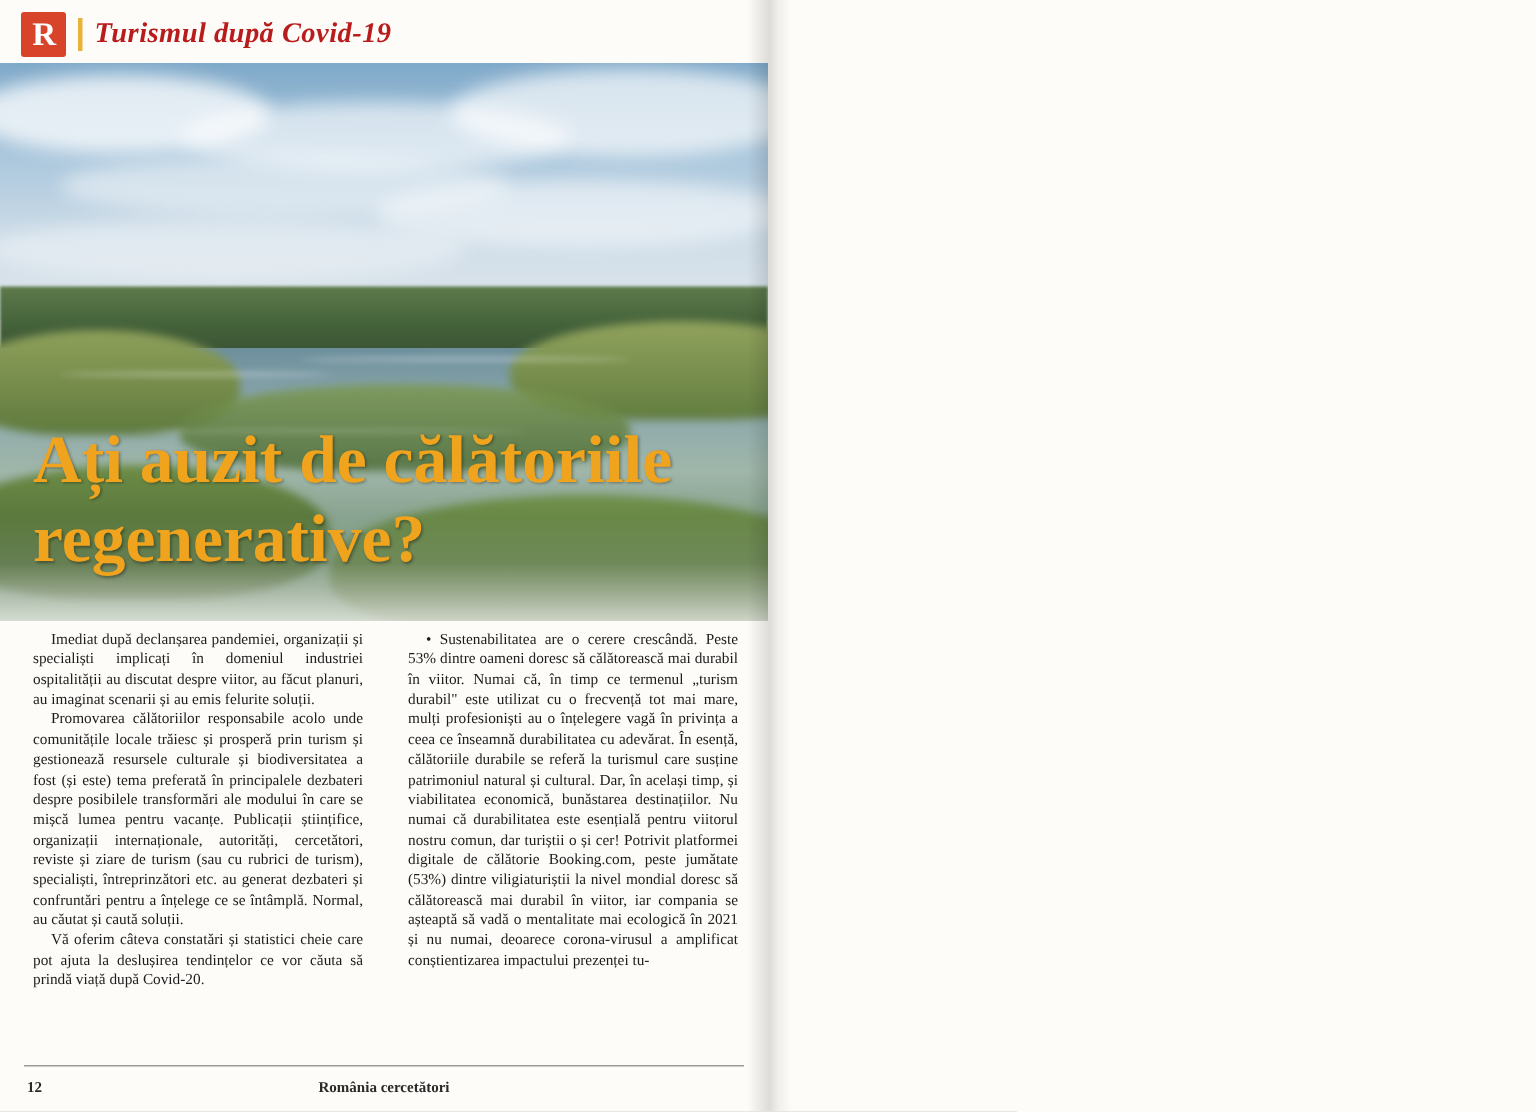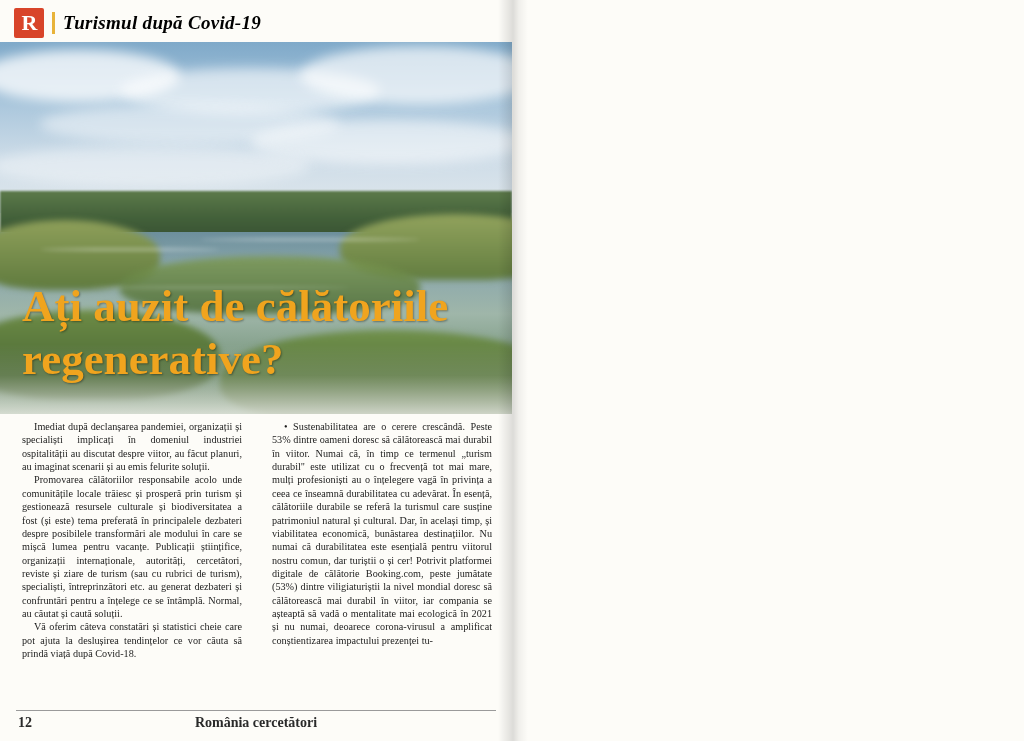--- a/index.html
+++ b/index.html
@@ -65,21 +65,21 @@
   }
   .mast-bar {
     width: 3px; height: 22px;
     background: #e8b33a;
   }
   .mast-title {
     font-family: "Liberation Serif", serif;
     font-style: italic;
     font-weight: bold;
     font-size: 19px;
-    color: #000000;
+    color: #b91c1c;
     letter-spacing: 0.3px;
   }
 
   
   .photo {
     position: absolute;
     left: 0; top: 42px;
     width: 512px; height: 372px;
     overflow: hidden;
   }
@@ -166,21 +166,21 @@
     bottom: 30px;
     height: 1px;
     background: #9a9a9a;
   }
   .footer-rule.left { left: 16px; width: 480px; }
 
   .folio {
     position: absolute;
     bottom: 10px;
     font-family: "Liberation Serif", serif;
-    font-size: 14px;
+    font-size: 10px;
     font-weight: bold;
     color: #2a2a2a;
   }
   .folio-left-num { left: 18px; }
   .folio-left-txt { left: 0; width: 512px; text-align: center; }
 </style>
 </head>
 <body>
 
 <div class="spread">
@@ -218,21 +218,21 @@
       <div class="mast-bar"></div>
       <div class="mast-title">Turismul după Covid-19</div>
     </div>
 
     <div class="headline">Ați auzit de călătoriile regenerative?</div>
 
     <div class="cols left-cols">
       <div class="col">
         <p class="first">Imediat după declanșarea pandemiei, organizații și specialiști implicați în domeniul industriei ospitalității au discutat despre viitor, au făcut planuri, au imaginat scenarii și au emis felurite soluții.</p>
         <p>Promovarea călătoriilor responsabile acolo unde comunitățile locale trăiesc și prosperă prin turism și gestionează resursele culturale și biodiversitatea a fost (și este) tema preferată în principalele dezbateri despre posibilele transformări ale modului în care se mișcă lumea pentru vacanțe. Publicații științifice, organizații internaționale, autorități, cercetători, reviste și ziare de turism (sau cu rubrici de turism), specialiști, întreprinzători etc. au generat dezbateri și confruntări pentru a înțelege ce se întâmplă. Normal, au căutat și caută soluții.</p>
-        <p>Vă oferim câteva constatări și statistici cheie care pot ajuta la deslușirea tendințelor ce vor căuta să prindă viață după Covid-18.</p>
+        <p>Vă oferim câteva constatări și statistici cheie care pot ajuta la deslușirea tendințelor ce vor căuta să prindă viață după Covid-20.</p>
       </div>
       <div class="col">
         <p class="bullet">• Sustenabilitatea are o cerere crescândă. Peste 53% dintre oameni doresc să călătorească mai durabil în viitor. Numai că, în timp ce termenul „turism durabil" este utilizat cu o frecvență tot mai mare, mulți profesioniști au o înțelegere vagă în privința a ceea ce înseamnă durabilitatea cu adevărat. În esență, călătoriile durabile se referă la turismul care susține patrimoniul natural și cultural. Dar, în același timp, și viabilitatea economică, bunăstarea destinațiilor. Nu numai că durabilitatea este esențială pentru viitorul nostru comun, dar turiștii o și cer! Potrivit platformei digitale de călătorie Booking.com, peste jumătate (53%) dintre viligiaturiștii la nivel mondial doresc să călătorească mai durabil în viitor, iar compania se așteaptă să vadă o mentalitate mai ecologică în 2021 și nu numai, deoarece corona-virusul a amplificat conștientizarea impactului prezenței tu-</p>
       </div>
     </div>
 
     <div class="footer-rule left"></div>
     <div class="folio folio-left-num">12</div>
     <div class="folio folio-left-txt">România cercetători</div>
   </div>

